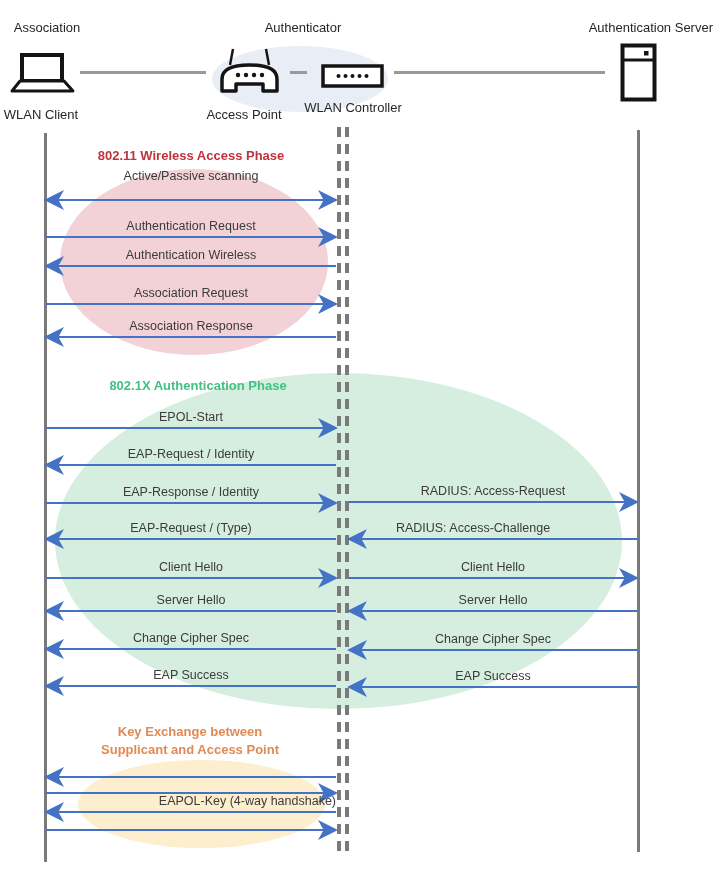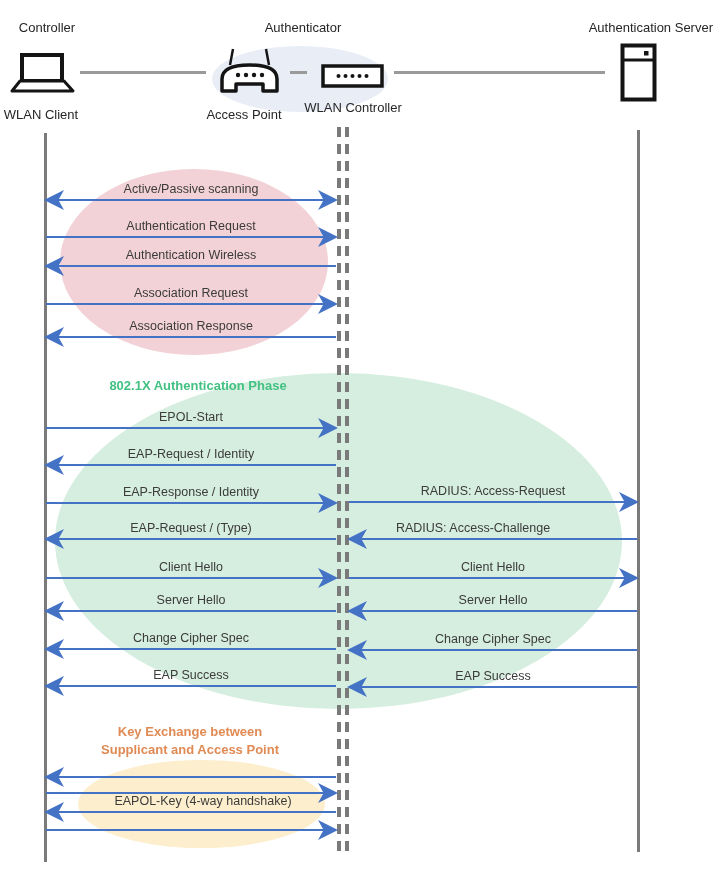--- a/index.html
+++ b/index.html
@@ -99,48 +99,49 @@
       <line x1="46" x2="336" y1="649" y2="649" stroke="#4472c4" stroke-width="2" marker-start="url(#ah)"></line>
       <line x1="349" x2="637" y1="650" y2="650" stroke="#4472c4" stroke-width="2" marker-start="url(#ah)"></line>
       <line x1="46" x2="336" y1="686" y2="686" stroke="#4472c4" stroke-width="2" marker-start="url(#ah)"></line>
       <line x1="349" x2="637" y1="687" y2="687" stroke="#4472c4" stroke-width="2" marker-start="url(#ah)"></line>
       <line x1="46" x2="336" y1="777" y2="777" stroke="#4472c4" stroke-width="2" marker-start="url(#ah)"></line>
       <line x1="46" x2="336" y1="793" y2="793" stroke="#4472c4" stroke-width="2" marker-end="url(#ah)"></line>
       <line x1="46" x2="336" y1="812" y2="812" stroke="#4472c4" stroke-width="2" marker-start="url(#ah)"></line>
       <line x1="46" x2="336" y1="830" y2="830" stroke="#4472c4" stroke-width="2" marker-end="url(#ah)"></line>
     </svg>
 
-  <div class="role-label" style="left:7px;top:20px;width:80px;">Controller</div>
+  <div class="role-label" style="left:7px;top:20px;width:80px;">Association</div>
   <div class="role-label" style="left:243px;top:20px;width:120px;">Authenticator</div>
   <div class="role-label" style="left:553px;top:20px;width:160px;text-align:right;">Authentication Server</div>
 
   <div class="device-label" style="left:2px;top:107px;width:78px;">WLAN Client</div>
   <div class="device-label" style="left:184px;top:107px;width:120px;">Access Point</div>
   <div class="device-label" style="left:293px;top:100px;width:120px;">WLAN Controller</div>
 
+  <div class="phase-title" style="left: 41px; top: 147px; width: 300px; color: rgb(192, 50, 62);">802.11 Wireless Access Phase</div>
   <div class="phase-title" style="left: 48px; top: 377px; width: 300px; color: rgb(66, 193, 131);">802.1X Authentication Phase</div>
   <div class="phase-title" style="left: 40px; top: 723px; width: 300px; color: rgb(224, 138, 84);">Key Exchange between
 Supplicant and Access Point</div>
 
   <div id="labels">
-      <div class="msg-label" style="left: 46px; width: 290px; top: 181px;">Active/Passive scanning</div>
+      <div class="msg-label" style="left: 46px; width: 290px; top: 168px;">Active/Passive scanning</div>
       <div class="msg-label" style="left: 46px; width: 290px; top: 218px;">Authentication Request</div>
       <div class="msg-label" style="left: 46px; width: 290px; top: 247px;">Authentication Wireless</div>
       <div class="msg-label" style="left: 46px; width: 290px; top: 285px;">Association Request</div>
       <div class="msg-label" style="left: 46px; width: 290px; top: 318px;">Association Response</div>
       <div class="msg-label" style="left: 46px; width: 290px; top: 409px;">EPOL-Start</div>
       <div class="msg-label" style="left: 46px; width: 290px; top: 446px;">EAP-Request / Identity</div>
       <div class="msg-label" style="left: 46px; width: 290px; top: 484px;">EAP-Response / Identity</div>
       <div class="msg-label" style="left: 349px; width: 288px; top: 483px;">RADIUS: Access-Request</div>
       <div class="msg-label" style="left: 46px; width: 290px; top: 520px;">EAP-Request / (Type)</div>
       <div class="msg-label" style="left: 329px; width: 288px; top: 520px;">RADIUS: Access-Challenge</div>
       <div class="msg-label" style="left: 46px; width: 290px; top: 559px;">Client Hello</div>
       <div class="msg-label" style="left: 349px; width: 288px; top: 559px;">Client Hello</div>
       <div class="msg-label" style="left: 46px; width: 290px; top: 592px;">Server Hello</div>
       <div class="msg-label" style="left: 349px; width: 288px; top: 592px;">Server Hello</div>
       <div class="msg-label" style="left: 46px; width: 290px; top: 630px;">Change Cipher Spec</div>
       <div class="msg-label" style="left: 349px; width: 288px; top: 631px;">Change Cipher Spec</div>
       <div class="msg-label" style="left: 46px; width: 290px; top: 667px;">EAP Success</div>
       <div class="msg-label" style="left: 349px; width: 288px; top: 668px;">EAP Success</div>
-      <div class="msg-label" style="left: 58px; width: 290px; top: 793px;">EAPOL-Key (4-way handshake)</div>
+      <div class="msg-label" style="left: 46px; width: 290px; top: 793px; text-align: right;">EAPOL-Key (4-way handshake)</div>
     </div>
 
 </div>
 
 </body></html>

